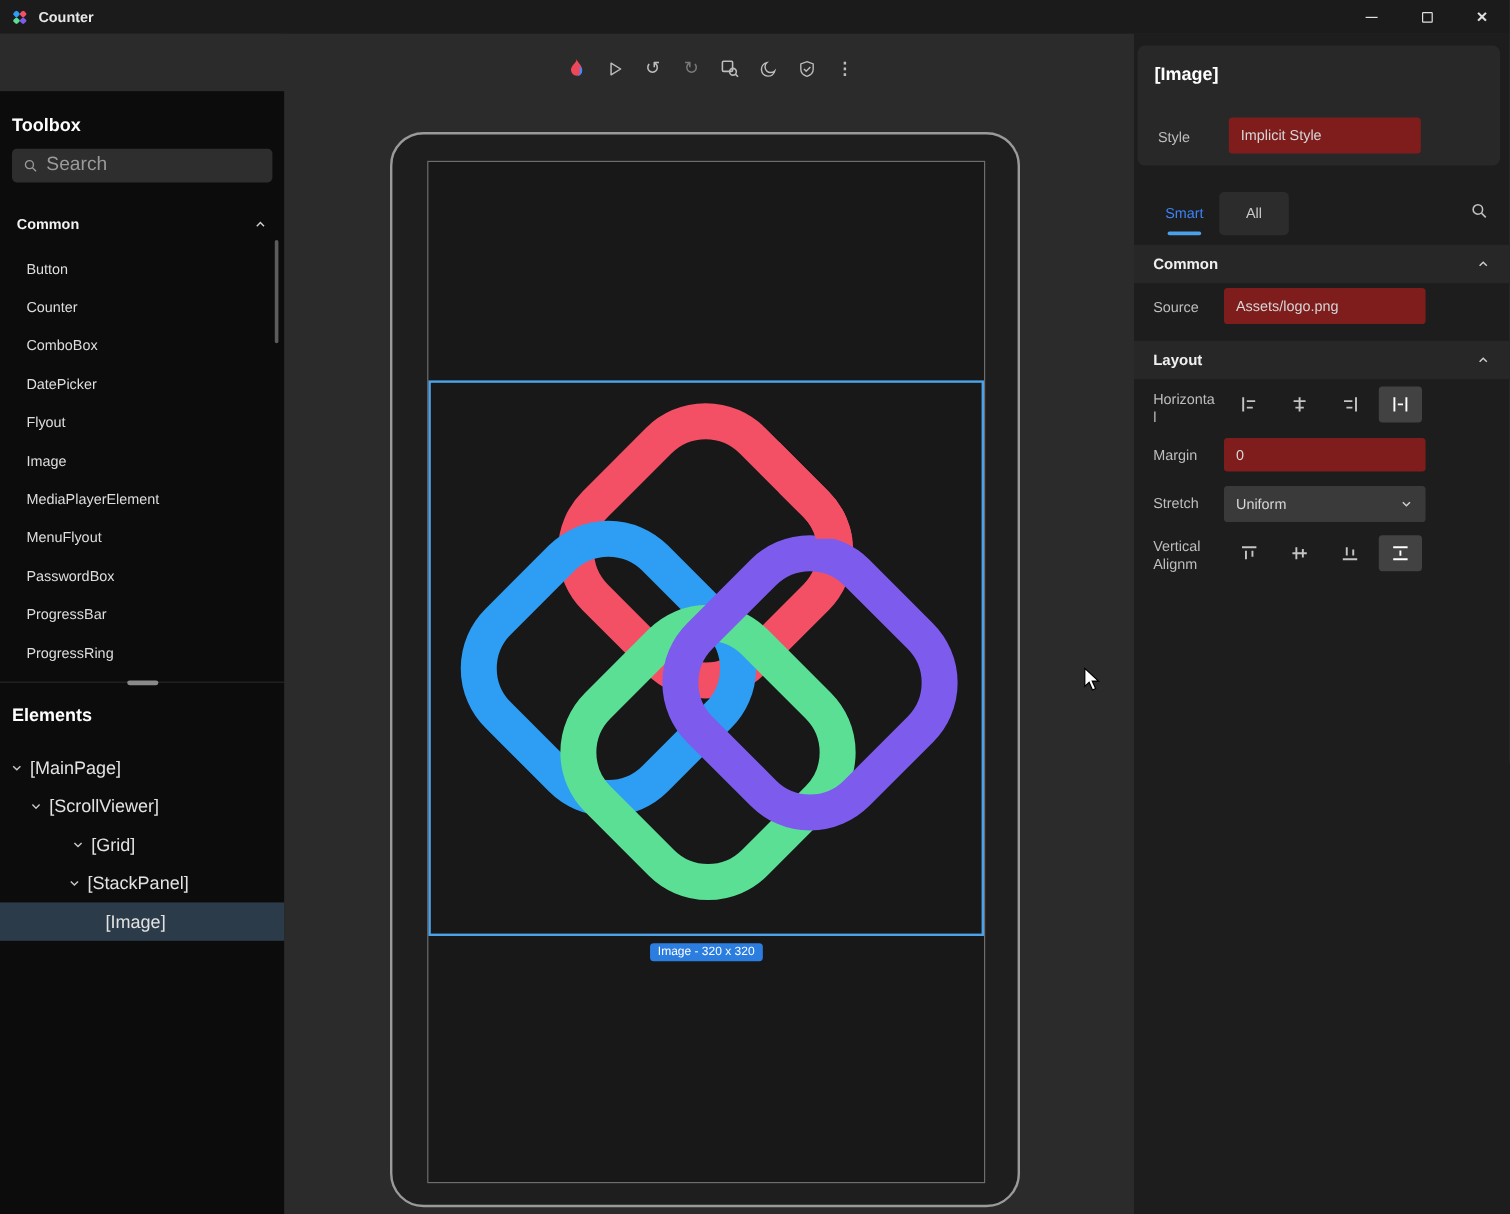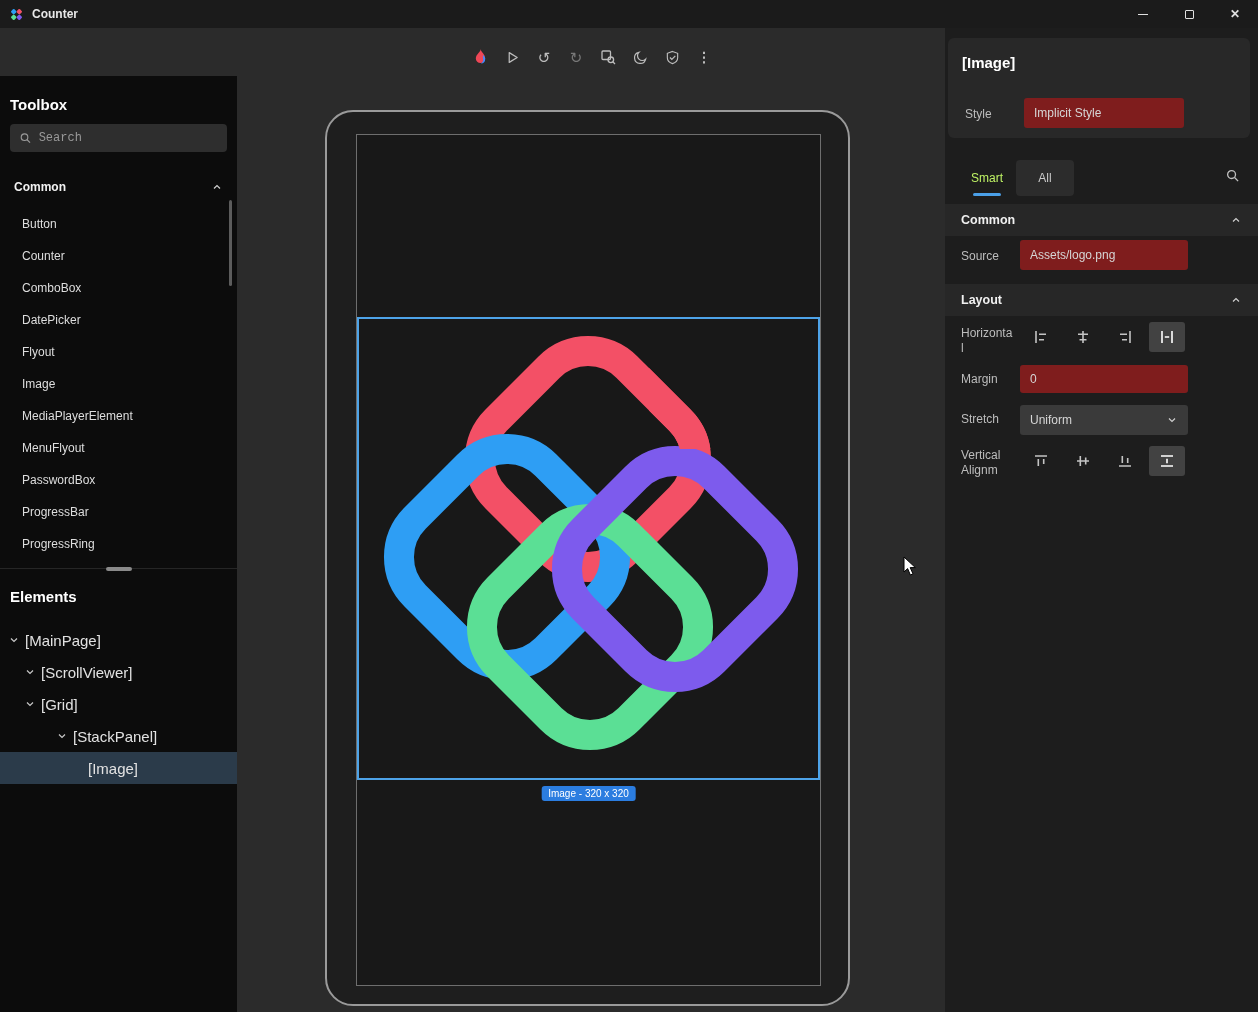--- a/index.html
+++ b/index.html
@@ -17,22 +17,22 @@
   .win-btn { width:46px; height:100%; display:flex; align-items:center; justify-content:center;
              color:#e0e0e0; font-size:12px; }
   .glyph-min { width:10px; height:1px; background:#e0e0e0; display:block; }
   .glyph-max { width:9px; height:9px; border:1px solid #e0e0e0; border-radius:1px; display:block; }
 
   
   .sidebar { position:absolute; left:0; top:28px; width:237px; height:984px; background:#0c0c0c;margin-top:48px; }
   .sb-title { position:absolute; left:10px; top:20px; font-size:15px; font-weight:bold; color:#fff; }
   .search { position:absolute; left:10px; top:48px; width:217px; height:28px; background:#2e2e2e;
             border-radius:4px; display:flex; align-items:center; padding:0 9px; gap:7px; }
-  .search input { background:transparent; border:none; outline:none; color:#d946ef; font-size:12px;
-                  width:100%; font-family:Liberation Mono, monospace; }
+  .search input { background:transparent; border:none; outline:none; color:#d946ef; font-size:16px;
+                  width:100%; font-family:Liberation Sans, sans-serif; }
   .search input::placeholder { color:#9a9a9a; }
   .sect-head { position:absolute; left:0; top:96px; width:237px; height:30px; display:flex;
                align-items:center; padding:0 14px; }
   .sect-head .lbl { font-size:12px; font-weight:bold; color:#f2f2f2; }
   .sect-head .chev { margin-left:auto; }
   .tb-list { position:absolute; left:0; top:132px; width:237px; }
   .tb-item { height:32px; display:flex; align-items:center; padding-left:22px; font-size:12px; color:#dedede; }
   .v-scroll { position:absolute; left:229px; top:124px; width:3px; height:86px; background:#5c5c5c; border-radius:2px; }
   .splitter { position:absolute; left:0; top:488px; width:237px; height:10px; display:flex;
               align-items:center; justify-content:center; }
@@ -64,21 +64,21 @@
   .rpanel { position:absolute; left:945px; top:28px; width:313px; height:984px; background:#1d1d1d; }
   .rcard { position:absolute; left:3px; top:10px; width:302px; height:100px; background:#282828; border-radius:6px; }
   .rcard .hdr { position:absolute; left:14px; top:16px; font-size:15px; font-weight:bold; color:#fff; }
   .style-lbl { position:absolute; left:17px; top:69px; font-size:12px; color:#bdbdbd; }
   .prop-input { background:#7f1d1d; border:none; border-radius:3px; color:#d6d6d6; font-size:12px;
                 padding:0 10px; font-family:inherit; outline:none; }
   .style-input { position:absolute; left:76px; top:60px; width:160px; height:30px; }
   .tabs { position:absolute; left:13px; top:132px; height:36px; display:flex; align-items:center; }
   .tab { width:58px; height:36px; display:flex; align-items:center; justify-content:center;
          font-size:12px; color:#c9c9c9; position:relative; border-radius:4px; }
-  .tab.sel { color:#bef264; }
+  .tab.sel { color:#3b82f6; }
   .tab.sel::after { content:""; position:absolute; bottom:0; left:50%; transform:translateX(-50%);
                     width:28px; height:3px; background:#4ba0e8; border-radius:2px; }
   .tab.alt { background:#2c2c2c; }
   .rsearch { position:absolute; right:18px; top:140px; color:#c0c0c0; }
   .rsect { position:absolute; left:0; width:313px; height:32px; background:#272727; display:flex;
            align-items:center; padding:0 16px; }
   .rsect .lbl { font-size:12.5px; font-weight:bold; color:#f0f0f0; }
   .rsect .chev { margin-left:auto; }
   #sect-common { top:176px; }
   #sect-layout { top:256px; }
@@ -166,21 +166,21 @@
           <path d="M4 6l4 4 4-4" fill="none" stroke="#c8c8c8" stroke-width="1.6"></path>
         </svg>
       <span>[MainPage]</span>
     </div>
     <div class="tree-row" style="padding-left:24px">
       <svg width="12" height="12" viewBox="0 0 16 16">
           <path d="M4 6l4 4 4-4" fill="none" stroke="#c8c8c8" stroke-width="1.6"></path>
         </svg>
       <span>[ScrollViewer]</span>
     </div>
-    <div class="tree-row" style="padding-left:24px">
+    <div class="tree-row" style="padding-left:59px">
       <svg width="12" height="12" viewBox="0 0 16 16">
           <path d="M4 6l4 4 4-4" fill="none" stroke="#c8c8c8" stroke-width="1.6"></path>
         </svg>
       <span>[Grid]</span>
     </div>
     <div class="tree-row" style="padding-left:56px">
       <svg width="12" height="12" viewBox="0 0 16 16">
           <path d="M4 6l4 4 4-4" fill="none" stroke="#c8c8c8" stroke-width="1.6"></path>
         </svg>
       <span>[StackPanel]</span>

